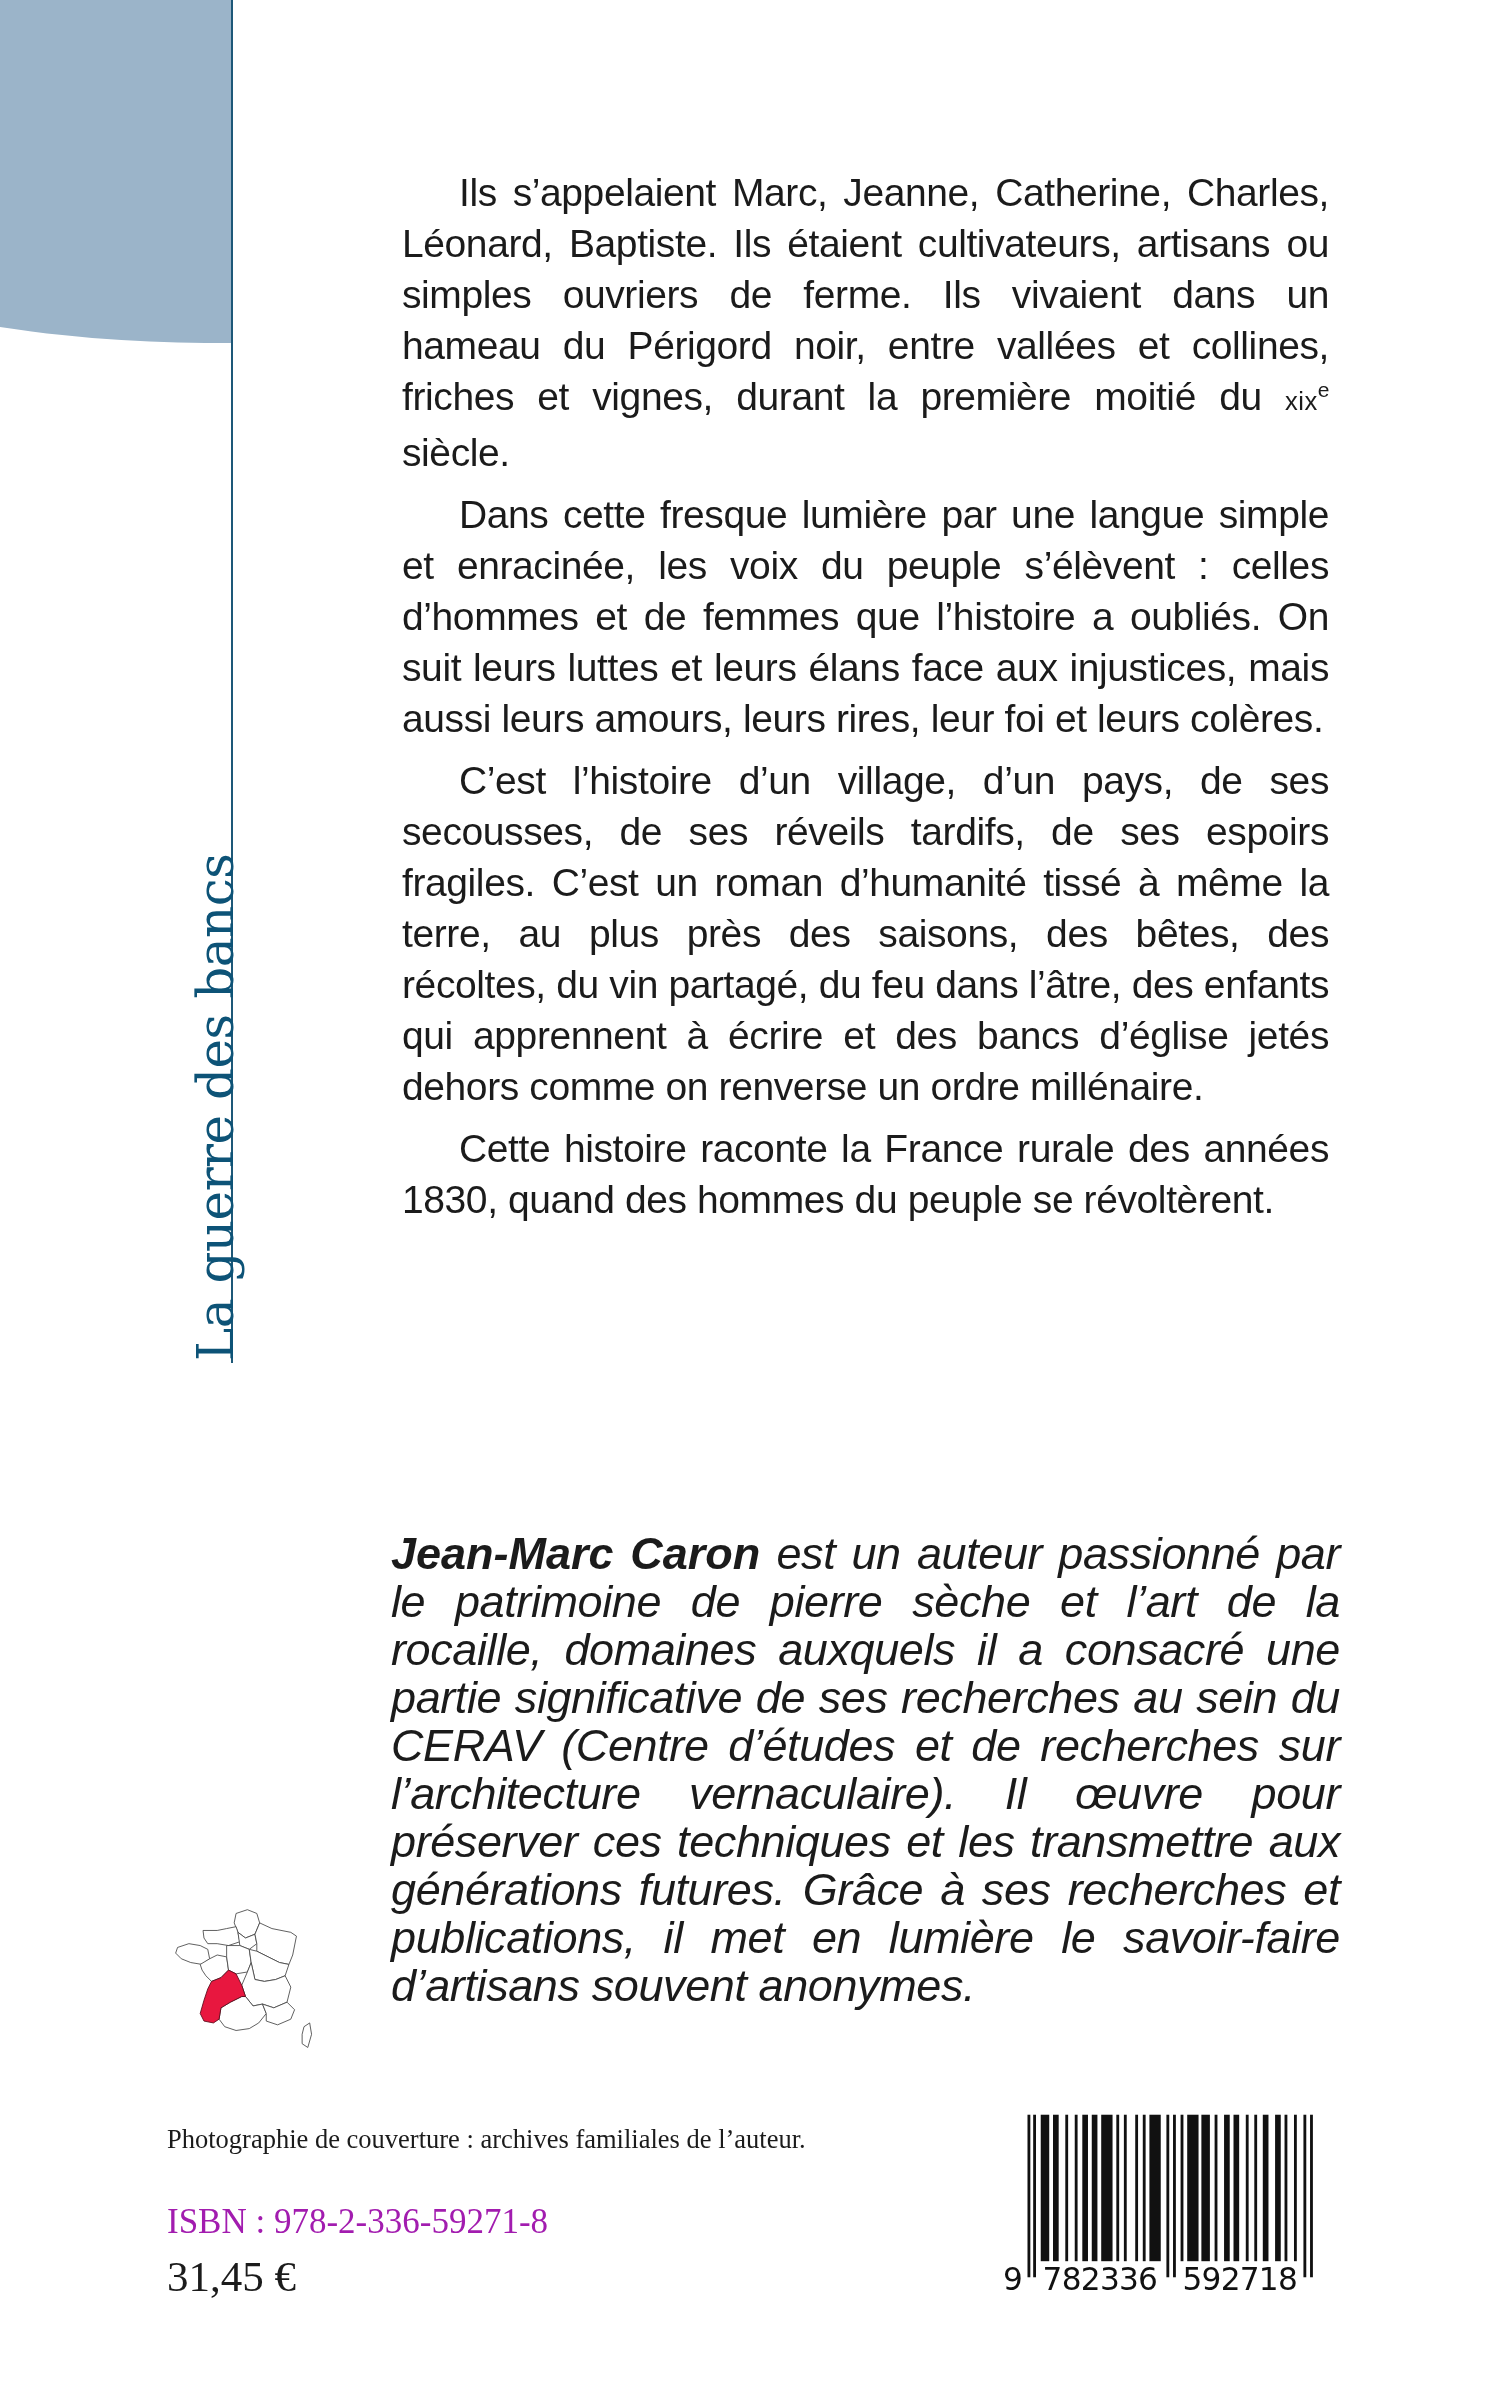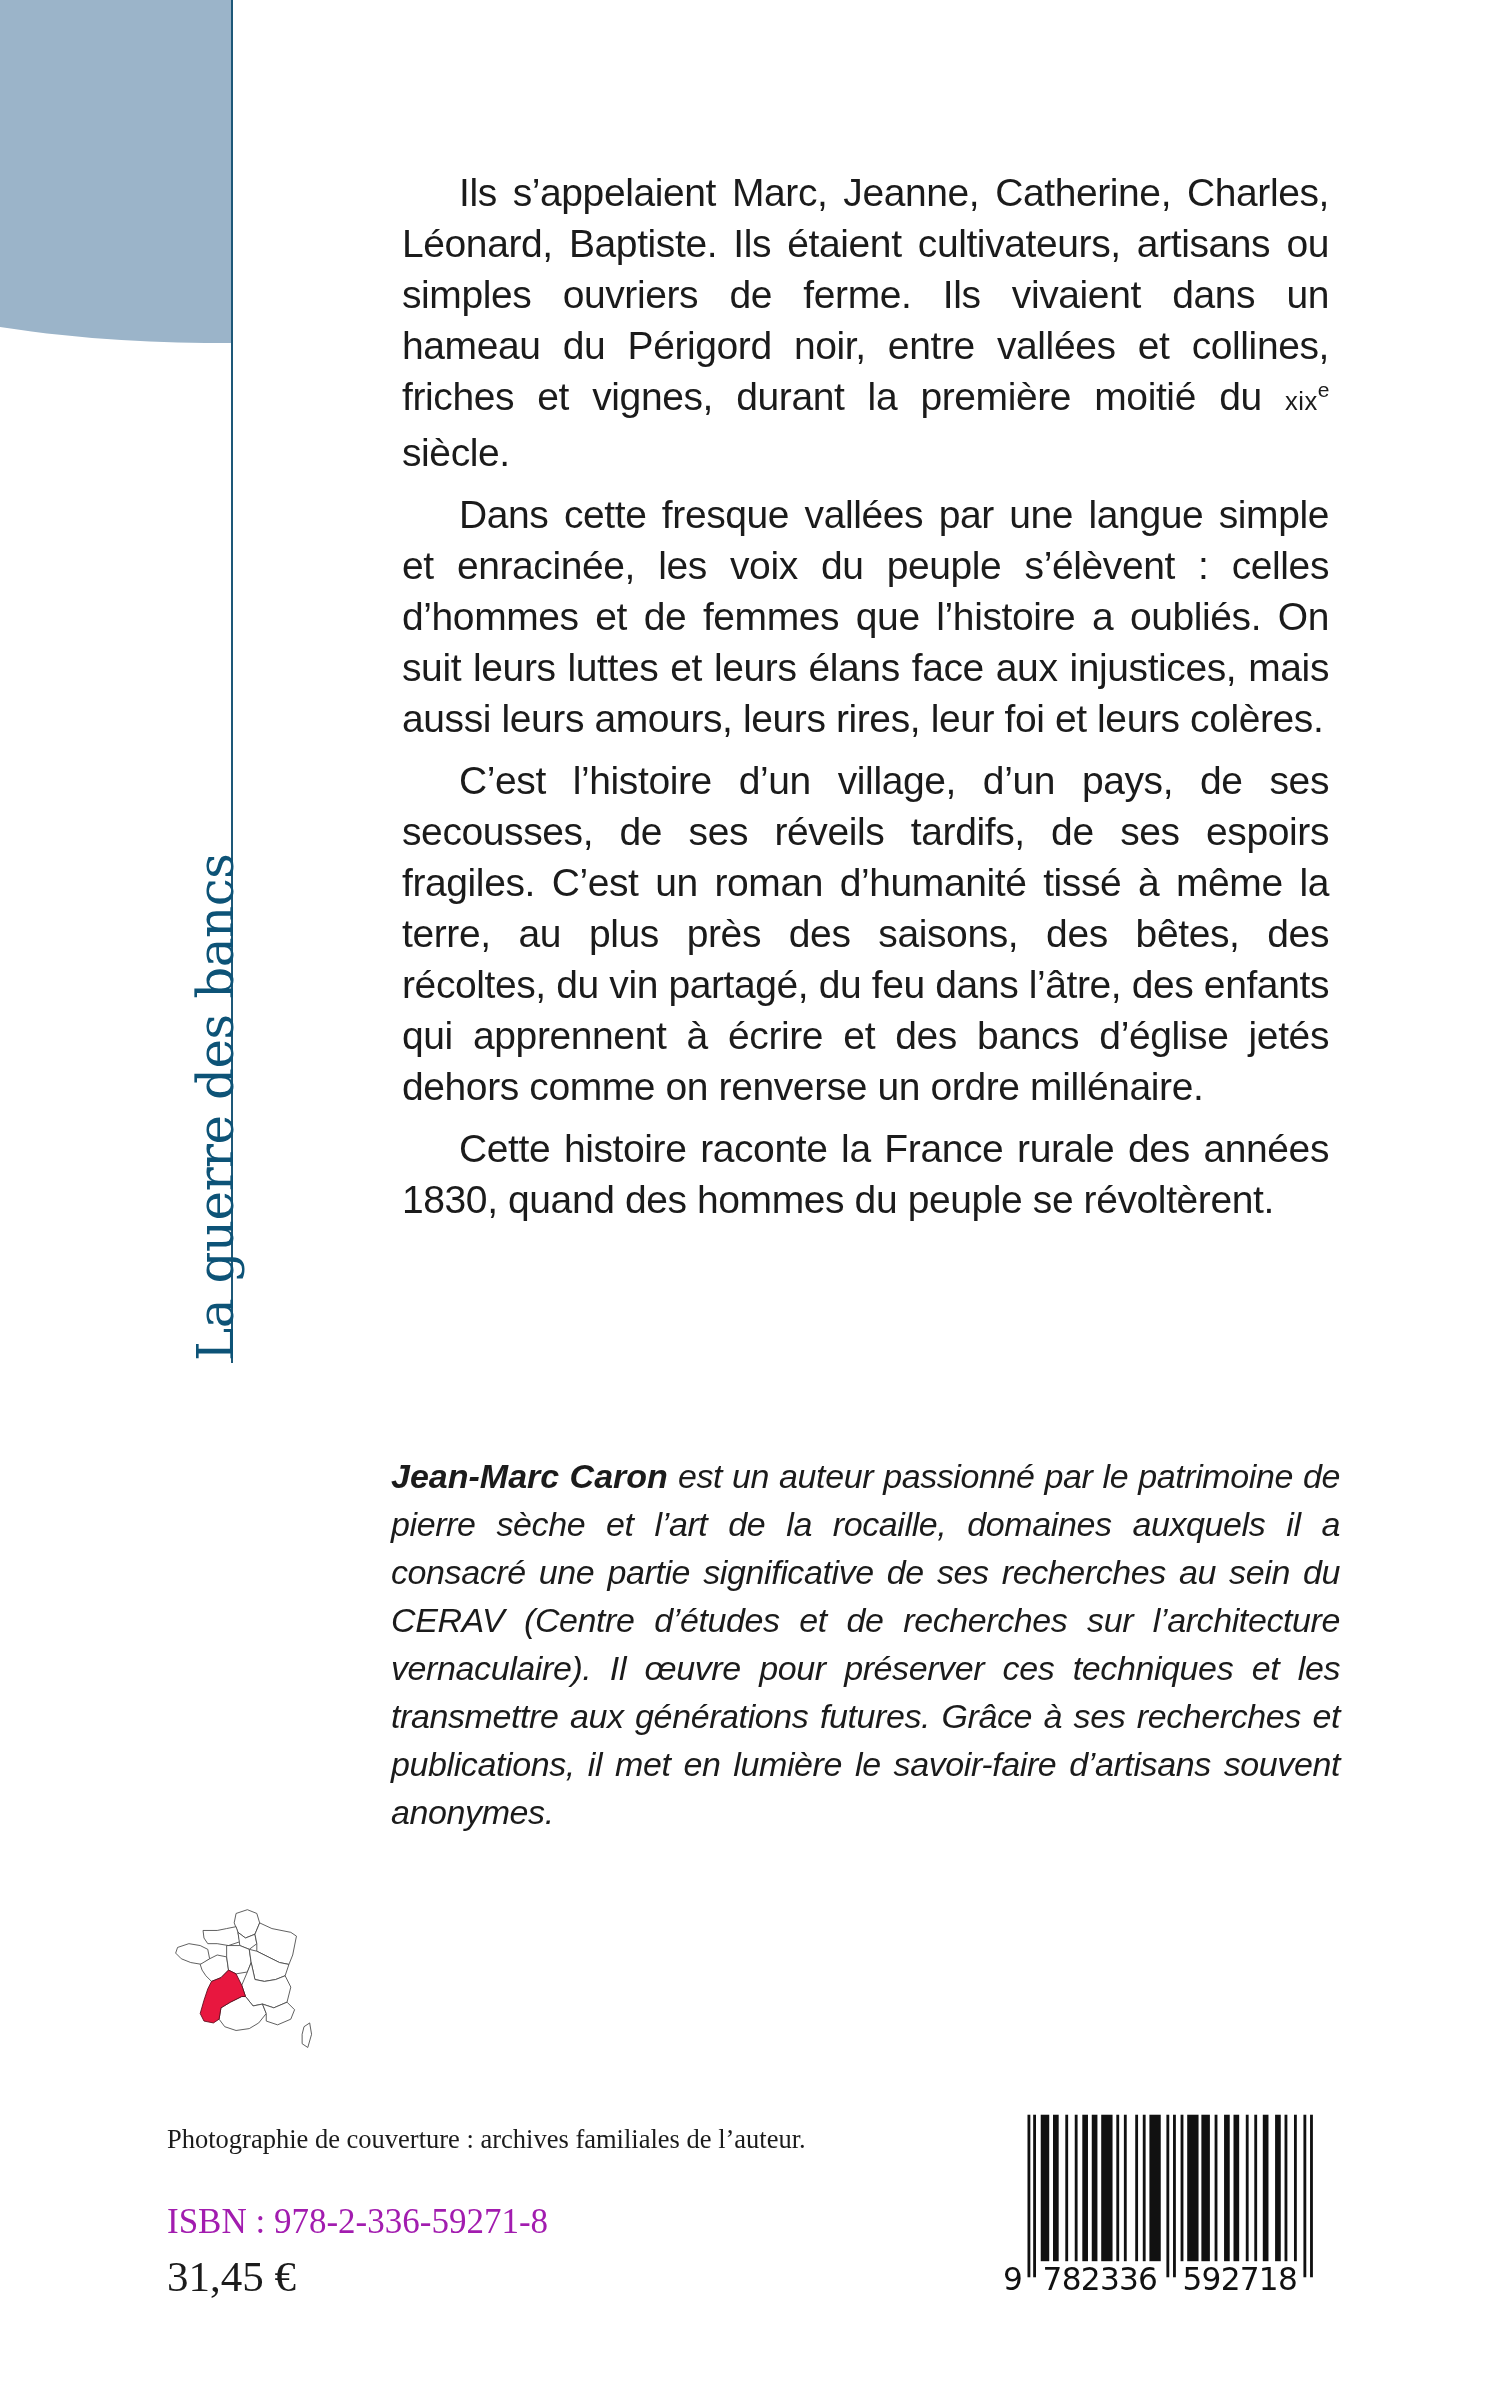--- a/index.html
+++ b/index.html
@@ -33,24 +33,24 @@
     color: #1b1b1b;
     text-align: justify;
     letter-spacing: -0.4px;
   }
   .blurb p { margin: 11px; text-indent: 57px; }
   .blurb .sc { font-size: 25.6px; letter-spacing: 0.5px; }
   .blurb sup { font-size: 21px; line-height: 0; vertical-align: 13.2px; }
 
   .bio {
     position: absolute;
-    left: 391px; top: 1452px;
+    left: 391px; top: 1530px;
     width: 949px;
     font-family: "Liberation Sans", sans-serif;
-    font-size: 34px;
+    font-size: 45px;
     line-height: 48px;
     color: #1b1b1b;
     text-align: justify;
     font-style: italic;
     letter-spacing: -0.4px;
   }
   .bio p { margin: 0; }
   .bio .author { font-weight: bold; letter-spacing: 0; }
 
   .map { position: absolute; left: 170px; top: 1902px; width: 151px; height: 156px; }
@@ -83,21 +83,21 @@
     <path d="M0,0 H245 V363 C170,363 90,360 0,346 Z" fill="#9bb4c9"></path>
   </svg>
   <div class="spine-rule"></div>
 
   <div class="vtitle">
     <span>La guerre des bancs</span>
   </div>
 
   <div class="blurb">
     <p><span>Ils s’appelaient Marc, Jeanne, Catherine, Charles, Léonard, Baptiste. Ils étaient cultivateurs, artisans ou simples ouvriers de ferme. Ils vivaient dans un hameau du Périgord noir, entre vallées et collines, friches et vignes, durant la première moitié du </span><span class="sc">xix</span><sup>e</sup><span> siècle.</span></p>
-    <p>Dans cette fresque vallées par une langue simple et enracinée, les voix du peuple s’élèvent : celles d’hommes et de femmes que l’histoire a oubliés. On suit leurs luttes et leurs élans face aux injustices, mais aussi leurs amours, leurs rires, leur foi et leurs colères.</p>
+    <p>Dans cette fresque lumière par une langue simple et enracinée, les voix du peuple s’élèvent : celles d’hommes et de femmes que l’histoire a oubliés. On suit leurs luttes et leurs élans face aux injustices, mais aussi leurs amours, leurs rires, leur foi et leurs colères.</p>
     <p>C’est l’histoire d’un village, d’un pays, de ses secousses, de ses réveils tardifs, de ses espoirs fragiles. C’est un roman d’humanité tissé à même la terre, au plus près des saisons, des bêtes, des récoltes, du vin partagé, du feu dans l’âtre, des enfants qui apprennent à écrire et des bancs d’église jetés dehors comme on renverse un ordre millénaire.</p>
     <p>Cette histoire raconte la France rurale des années 1830, quand des hommes du peuple se révoltèrent.</p>
   </div>
 
   <div class="bio">
     <p><span class="author">Jean-Marc Caron</span><span> est un auteur passionné par le patrimoine de pierre sèche et l’art de la rocaille, domaines auxquels il a consacré une partie significative de ses recherches au sein du CERAV (Centre d’études et de recherches sur l’architecture vernaculaire). Il œuvre pour préserver ces techniques et les transmettre aux générations futures. Grâce à ses recherches et publications, il met en lumière le savoir-faire d’artisans souvent anonymes.</span></p>
   </div>
 
   <svg class="map" viewBox="0 0 160 165">
     <g fill="#ffffff" stroke="#444" stroke-width="0.9" stroke-linejoin="round">

